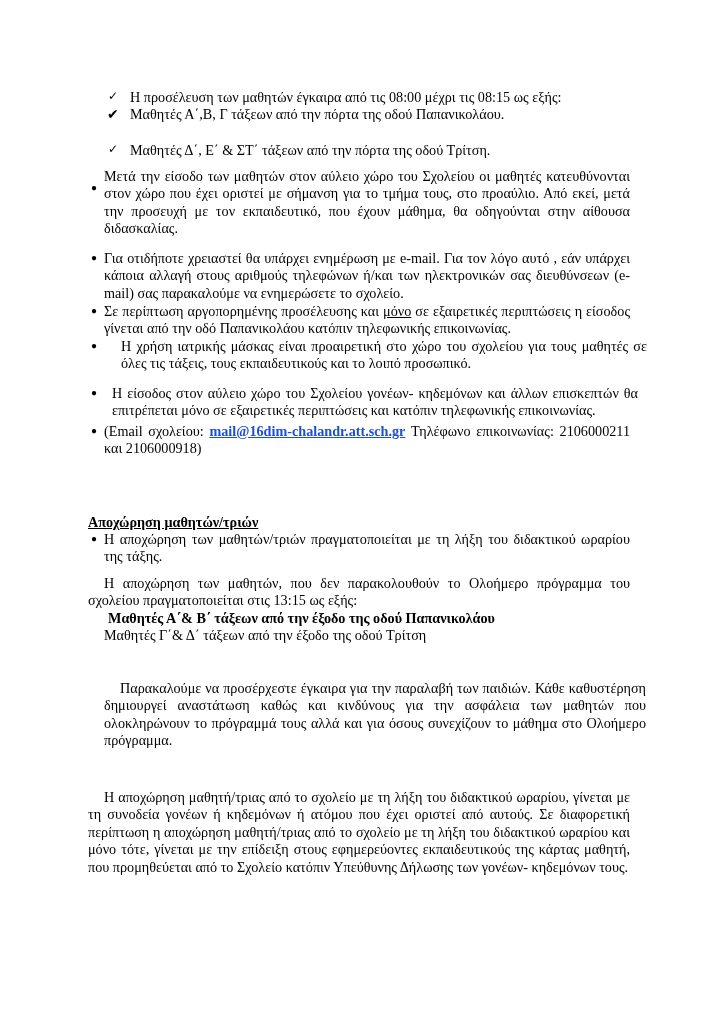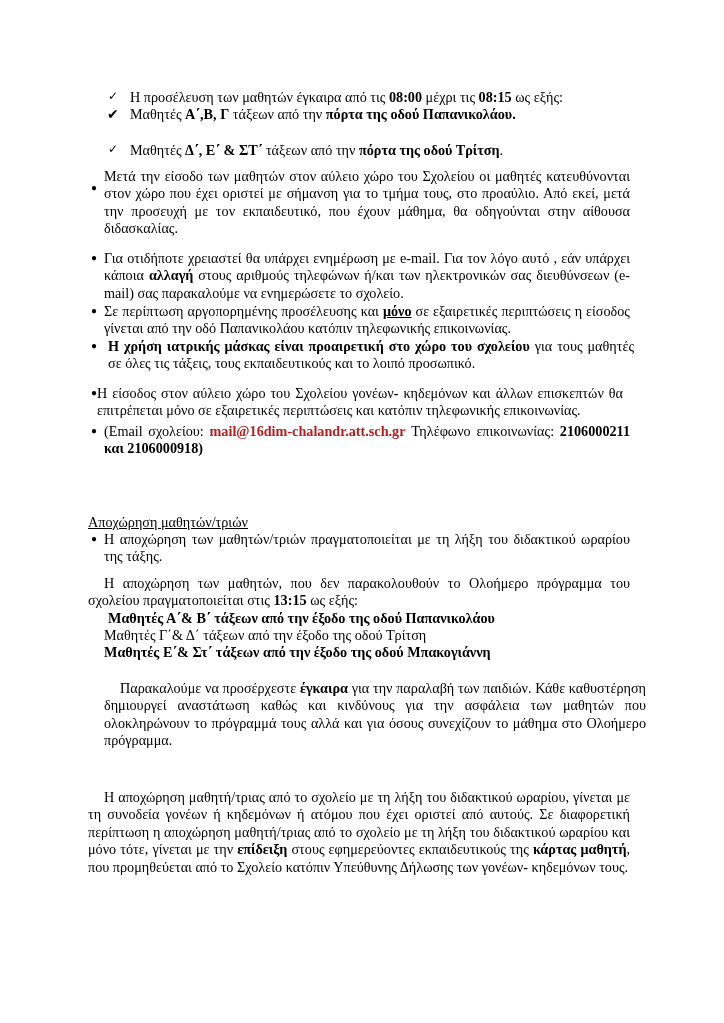--- a/index.html
+++ b/index.html
@@ -5,24 +5,24 @@
   html, body { margin:0; padding:0; background:#ffffff; }
   body { width:724px; height:1023px; position:relative; overflow:hidden;
          font-family:"Liberation Serif", "DejaVu Serif", serif; color:#000; font-size:14.2px; }
   .page { position:absolute; left:0; top:0; width:724px; height:1023px; }
   .line { position:absolute; white-space:nowrap; line-height:17px; }
   .just { position:absolute; line-height:17.4px; text-align:justify; }
   .just .p { display:block; text-align:justify; text-align-last:left; }
   .check { position:absolute; font-family:"DejaVu Sans", sans-serif; font-size:12px; }
   .check.bold { font-size:14px; font-weight:bold; }
   .bullet { position:absolute; font-size:10px; }
-  b { font-weight:bold; }
+  b { font-weight:normal; }
   .u { text-decoration:underline; }
-  a { color:#b91c1c; font-weight:bold;margin-top:17px; }
-  .heading { font-weight:normal; text-decoration:underline; }
+  a { color:#1d4ed8; text-decoration:underline; font-weight:bold;margin-top:17px; }
+  .heading { font-weight:bold; text-decoration:underline; }
 </style>
 </head>
 <body>
 
 <div class="page">
 
   <span class="check" style="left:108px;top:89px;">✓</span>
   <div class="line" style="left:130px;top:89px;">
     <span>Η προσέλευση των μαθητών έγκαιρα από τις </span><b>08:00</b><span> μέχρι τις </span><b>08:15</b><span> ως εξής:</span>
   </div>
@@ -46,26 +46,26 @@
   <div class="just" style="left:104px;top:250px;width:526px;">
     <span class="p"><span>Για οτιδήποτε χρειαστεί  θα υπάρχει ενημέρωση με e-mail. Για τον λόγο αυτό , εάν υπάρχει κάποια </span><b>αλλαγή</b><span> στους αριθμούς τηλεφώνων ή/και των ηλεκτρονικών σας διευθύνσεων (e-mail) σας παρακαλούμε να ενημερώσετε το σχολείο.</span></span>
   </div>
 
   <span class="bullet" style="left:91px;top:305px;">●</span>
   <div class="just" style="left:104px;top:303px;width:526px;">
     <span class="p"><span>Σε περίπτωση αργοπορημένης προσέλευσης και </span><b class="u">μόνο</b><span> σε εξαιρετικές περιπτώσεις η είσοδος γίνεται από την οδό Παπανικολάου κατόπιν τηλεφωνικής επικοινωνίας.</span></span>
   </div>
 
   <span class="bullet" style="left:91px;top:340px;">●</span>
-  <div class="just" style="left:108px;top:338px;width:526px;">
+  <div class="just" style="left:121px;top:338px;width:526px;">
     <span class="p"><b>Η χρήση ιατρικής μάσκας είναι προαιρετική στο χώρο του σχολείου</b><span> για τους μαθητές σε όλες τις τάξεις, τους εκπαιδευτικούς και το λοιπό προσωπικό.</span></span>
   </div>
 
   <span class="bullet" style="left:91px;top:387px;">●</span>
-  <div class="just" style="left:97px;top:385px;width:526px;">
+  <div class="just" style="left:112px;top:385px;width:526px;">
     <span class="p"><span>Η είσοδος στον αύλειο χώρο του Σχολείου γονέων</span><b>-</b><span> κηδεμόνων και άλλων επισκεπτών θα επιτρέπεται μόνο σε εξαιρετικές περιπτώσεις και κατόπιν τηλεφωνικής επικοινωνίας.</span></span>
   </div>
 
   <span class="bullet" style="left:91px;top:425px;">●</span>
   <div class="just" style="left:104px;top:423px;width:526px;">
     <span class="p"><span> (Email σχολείου: </span><a>mail@16dim-chalandr.att.sch.gr</a><span> Τηλέφωνο επικοινωνίας: </span><b>2106000211 και  2106000918)</b></span>
   </div>
 
   <div class="line heading" style="left:88px;top:514px;">Αποχώρηση μαθητών/τριών</div>
 
@@ -73,21 +73,20 @@
   <div class="just" style="left:104px;top:531px;width:526px;">
     <span class="p">Η αποχώρηση των μαθητών/τριών πραγματοποιείται με τη λήξη του διδακτικού ωραρίου της τάξης.</span>
   </div>
 
   <div class="just" style="left:88px;top:575px;width:542px;text-indent:16px;">
     <span class="p"><span>Η αποχώρηση των μαθητών, που δεν παρακολουθούν το Ολοήμερο πρόγραμμα του σχολείου πραγματοποιείται στις </span><b>13:15</b><span> ως εξής:</span></span>
   </div>
 
   <div class="line" style="left:108px;top:610px;font-weight:bold;">Μαθητές Α΄&amp; Β΄ τάξεων από την έξοδο της οδού Παπανικολάου</div>
   <div class="line" style="left:104px;top:627px;font-weight:normal;">Μαθητές Γ΄&amp; Δ΄ τάξεων από την έξοδο της οδού Τρίτση</div>
-  <div class="line" style="left:104px;top:644px;font-weight:bold;">Μαθητές Ε΄&amp; Στ΄ τάξεων από την έξοδο της οδού Μπακογιάννη</div>
 
   <div class="just" style="left:88px;top:680px;width:542px;text-indent:16px;margin-left:16px;">
     <span class="p"><span>Παρακαλούμε να προσέρχεστε </span><b>έγκαιρα</b><span> για την παραλαβή των παιδιών. Κάθε καθυστέρηση δημιουργεί αναστάτωση καθώς και κινδύνους για την ασφάλεια των μαθητών που ολοκληρώνουν το πρόγραμμά τους αλλά και για όσους συνεχίζουν το μάθημα στο Ολοήμερο πρόγραμμα.</span></span>
   </div>
 
   <div class="just" style="left:88px;top:789px;width:542px;text-indent:16px;">
     <span class="p"><span>Η αποχώρηση μαθητή/τριας από το σχολείο  με τη λήξη του διδακτικού ωραρίου, γίνεται με τη συνοδεία γονέων ή κηδεμόνων ή ατόμου που έχει οριστεί από αυτούς. Σε διαφορετική περίπτωση η αποχώρηση μαθητή/τριας από το σχολείο  με τη λήξη του διδακτικού ωραρίου και μόνο τότε, γίνεται  με την </span><b>επίδειξη</b><span> στους εφημερεύοντες εκπαιδευτικούς της </span><b>κάρτας μαθητή</b><span>, που προμηθεύεται από το Σχολείο κατόπιν Υπεύθυνης Δήλωσης των γονέων</span><b>-</b><span> κηδεμόνων τους.</span></span>
   </div>
 
 </div>

